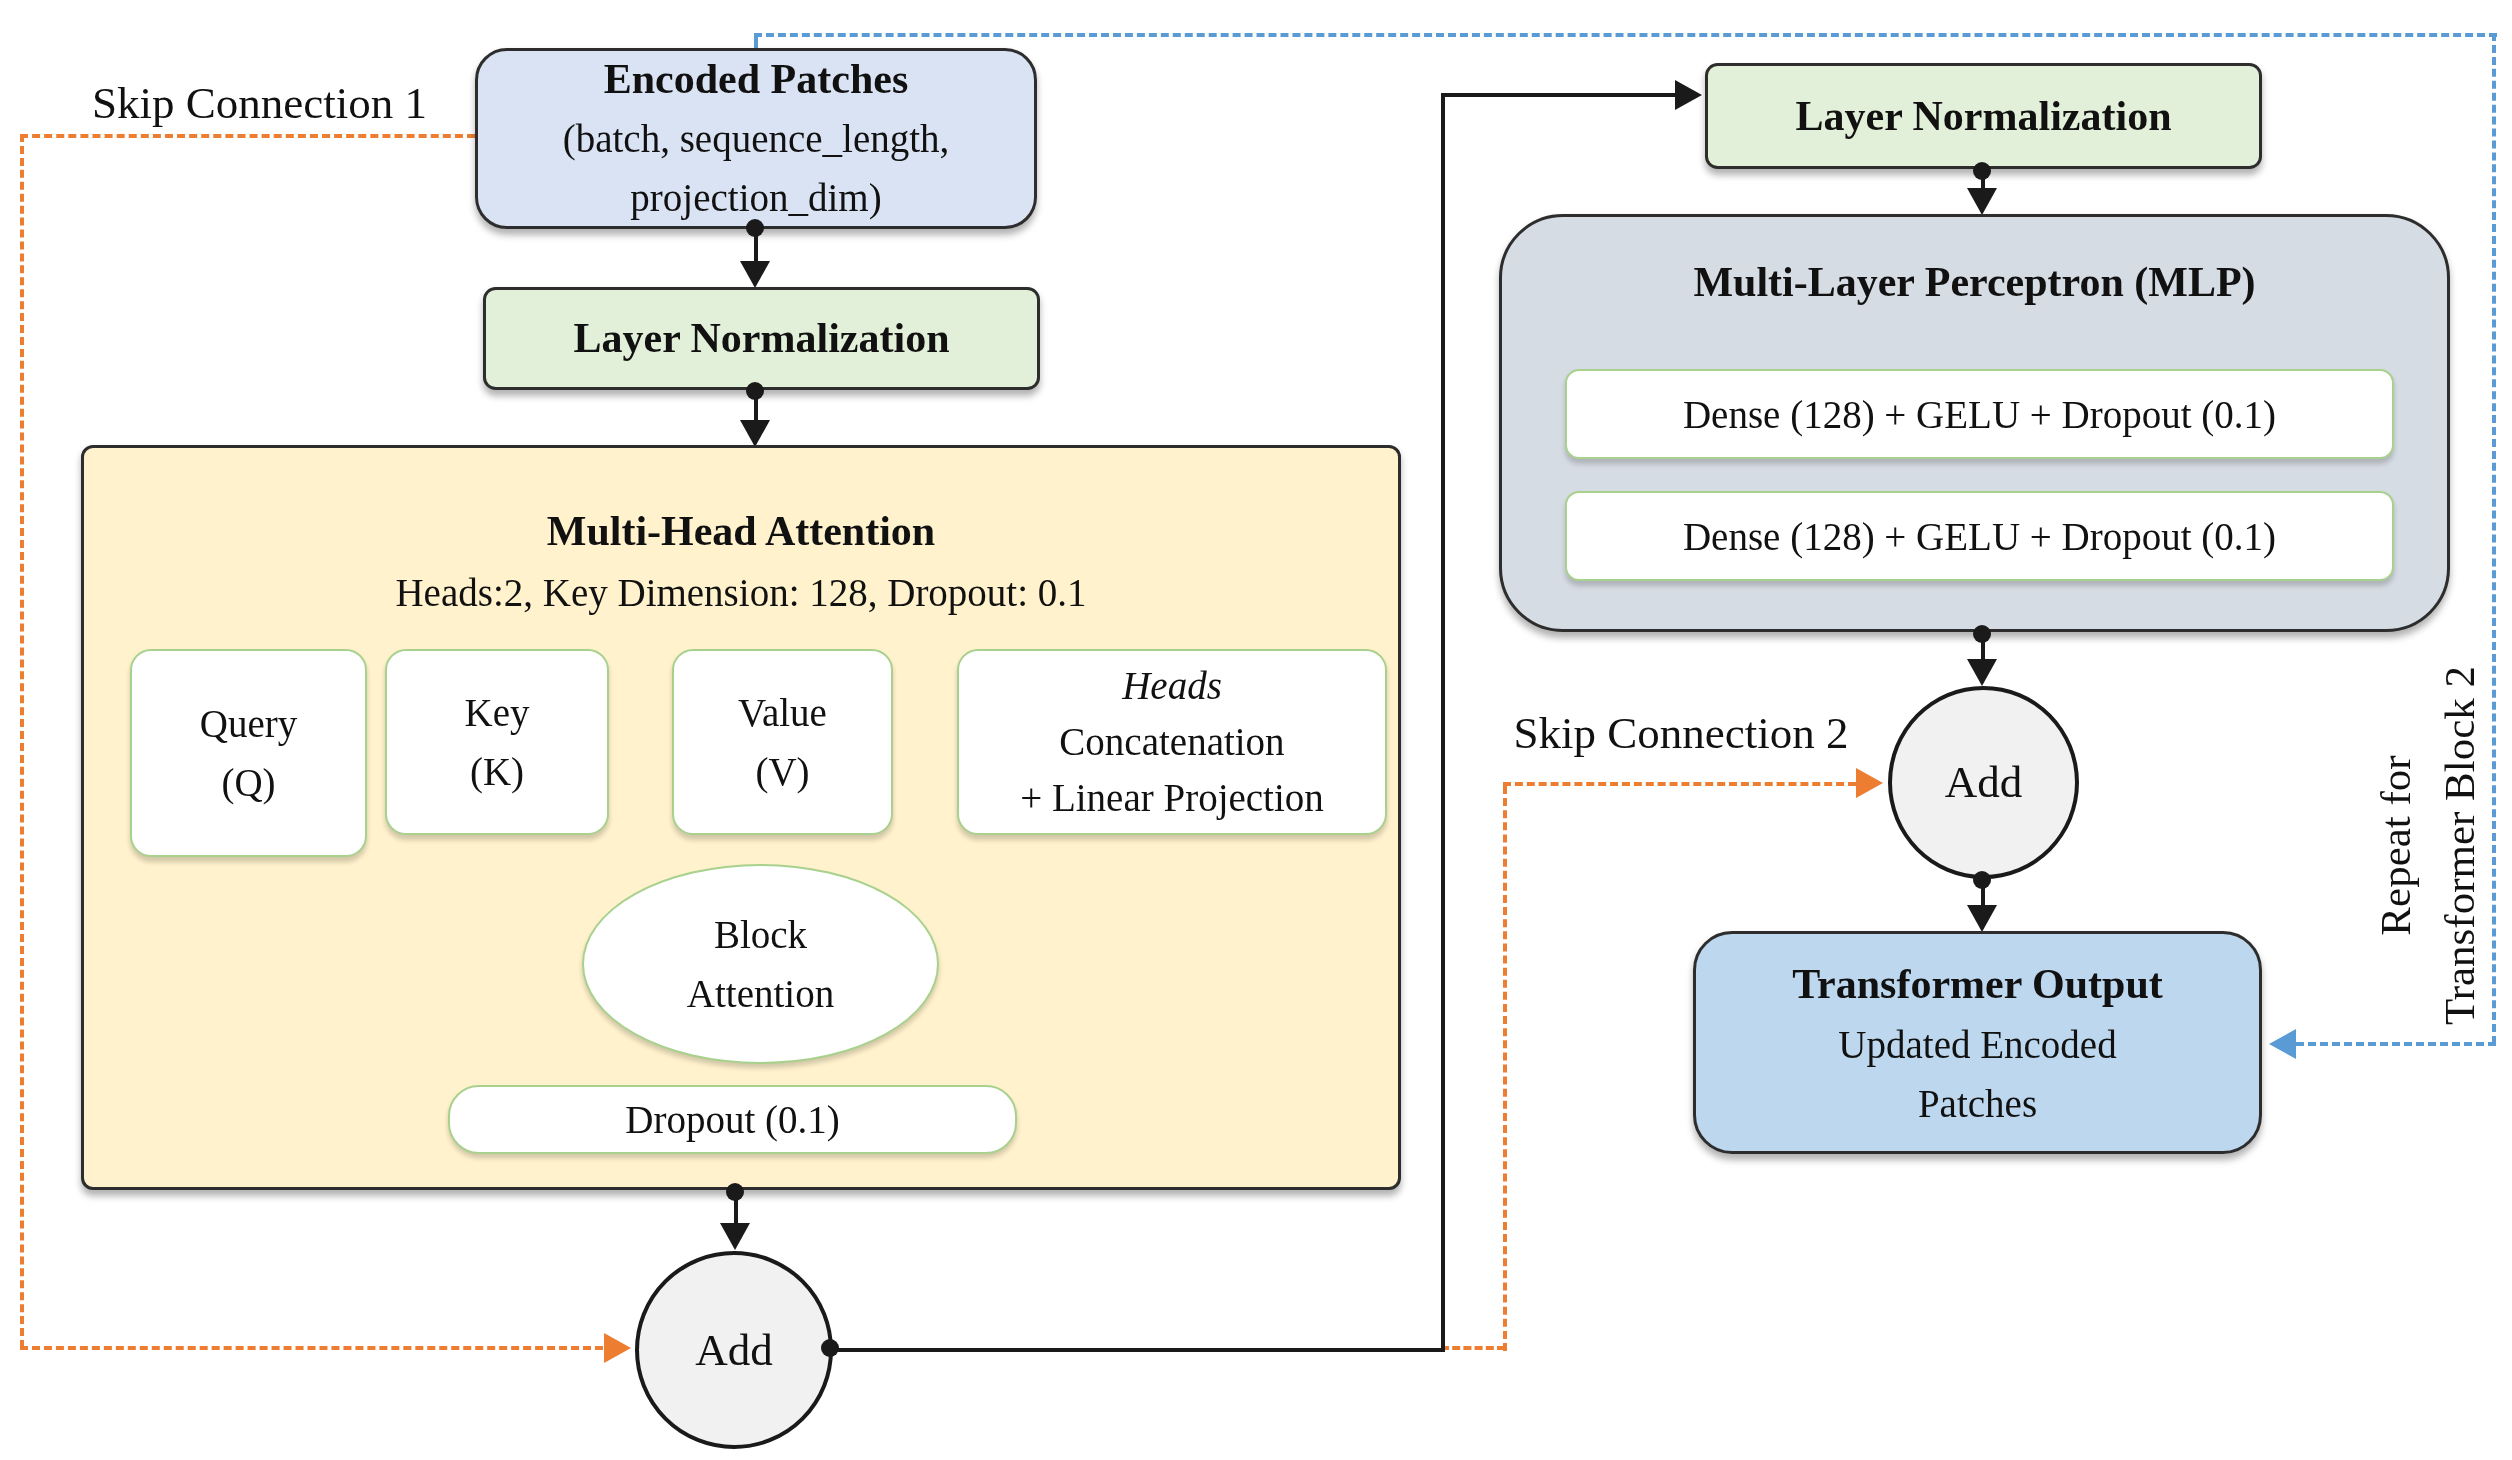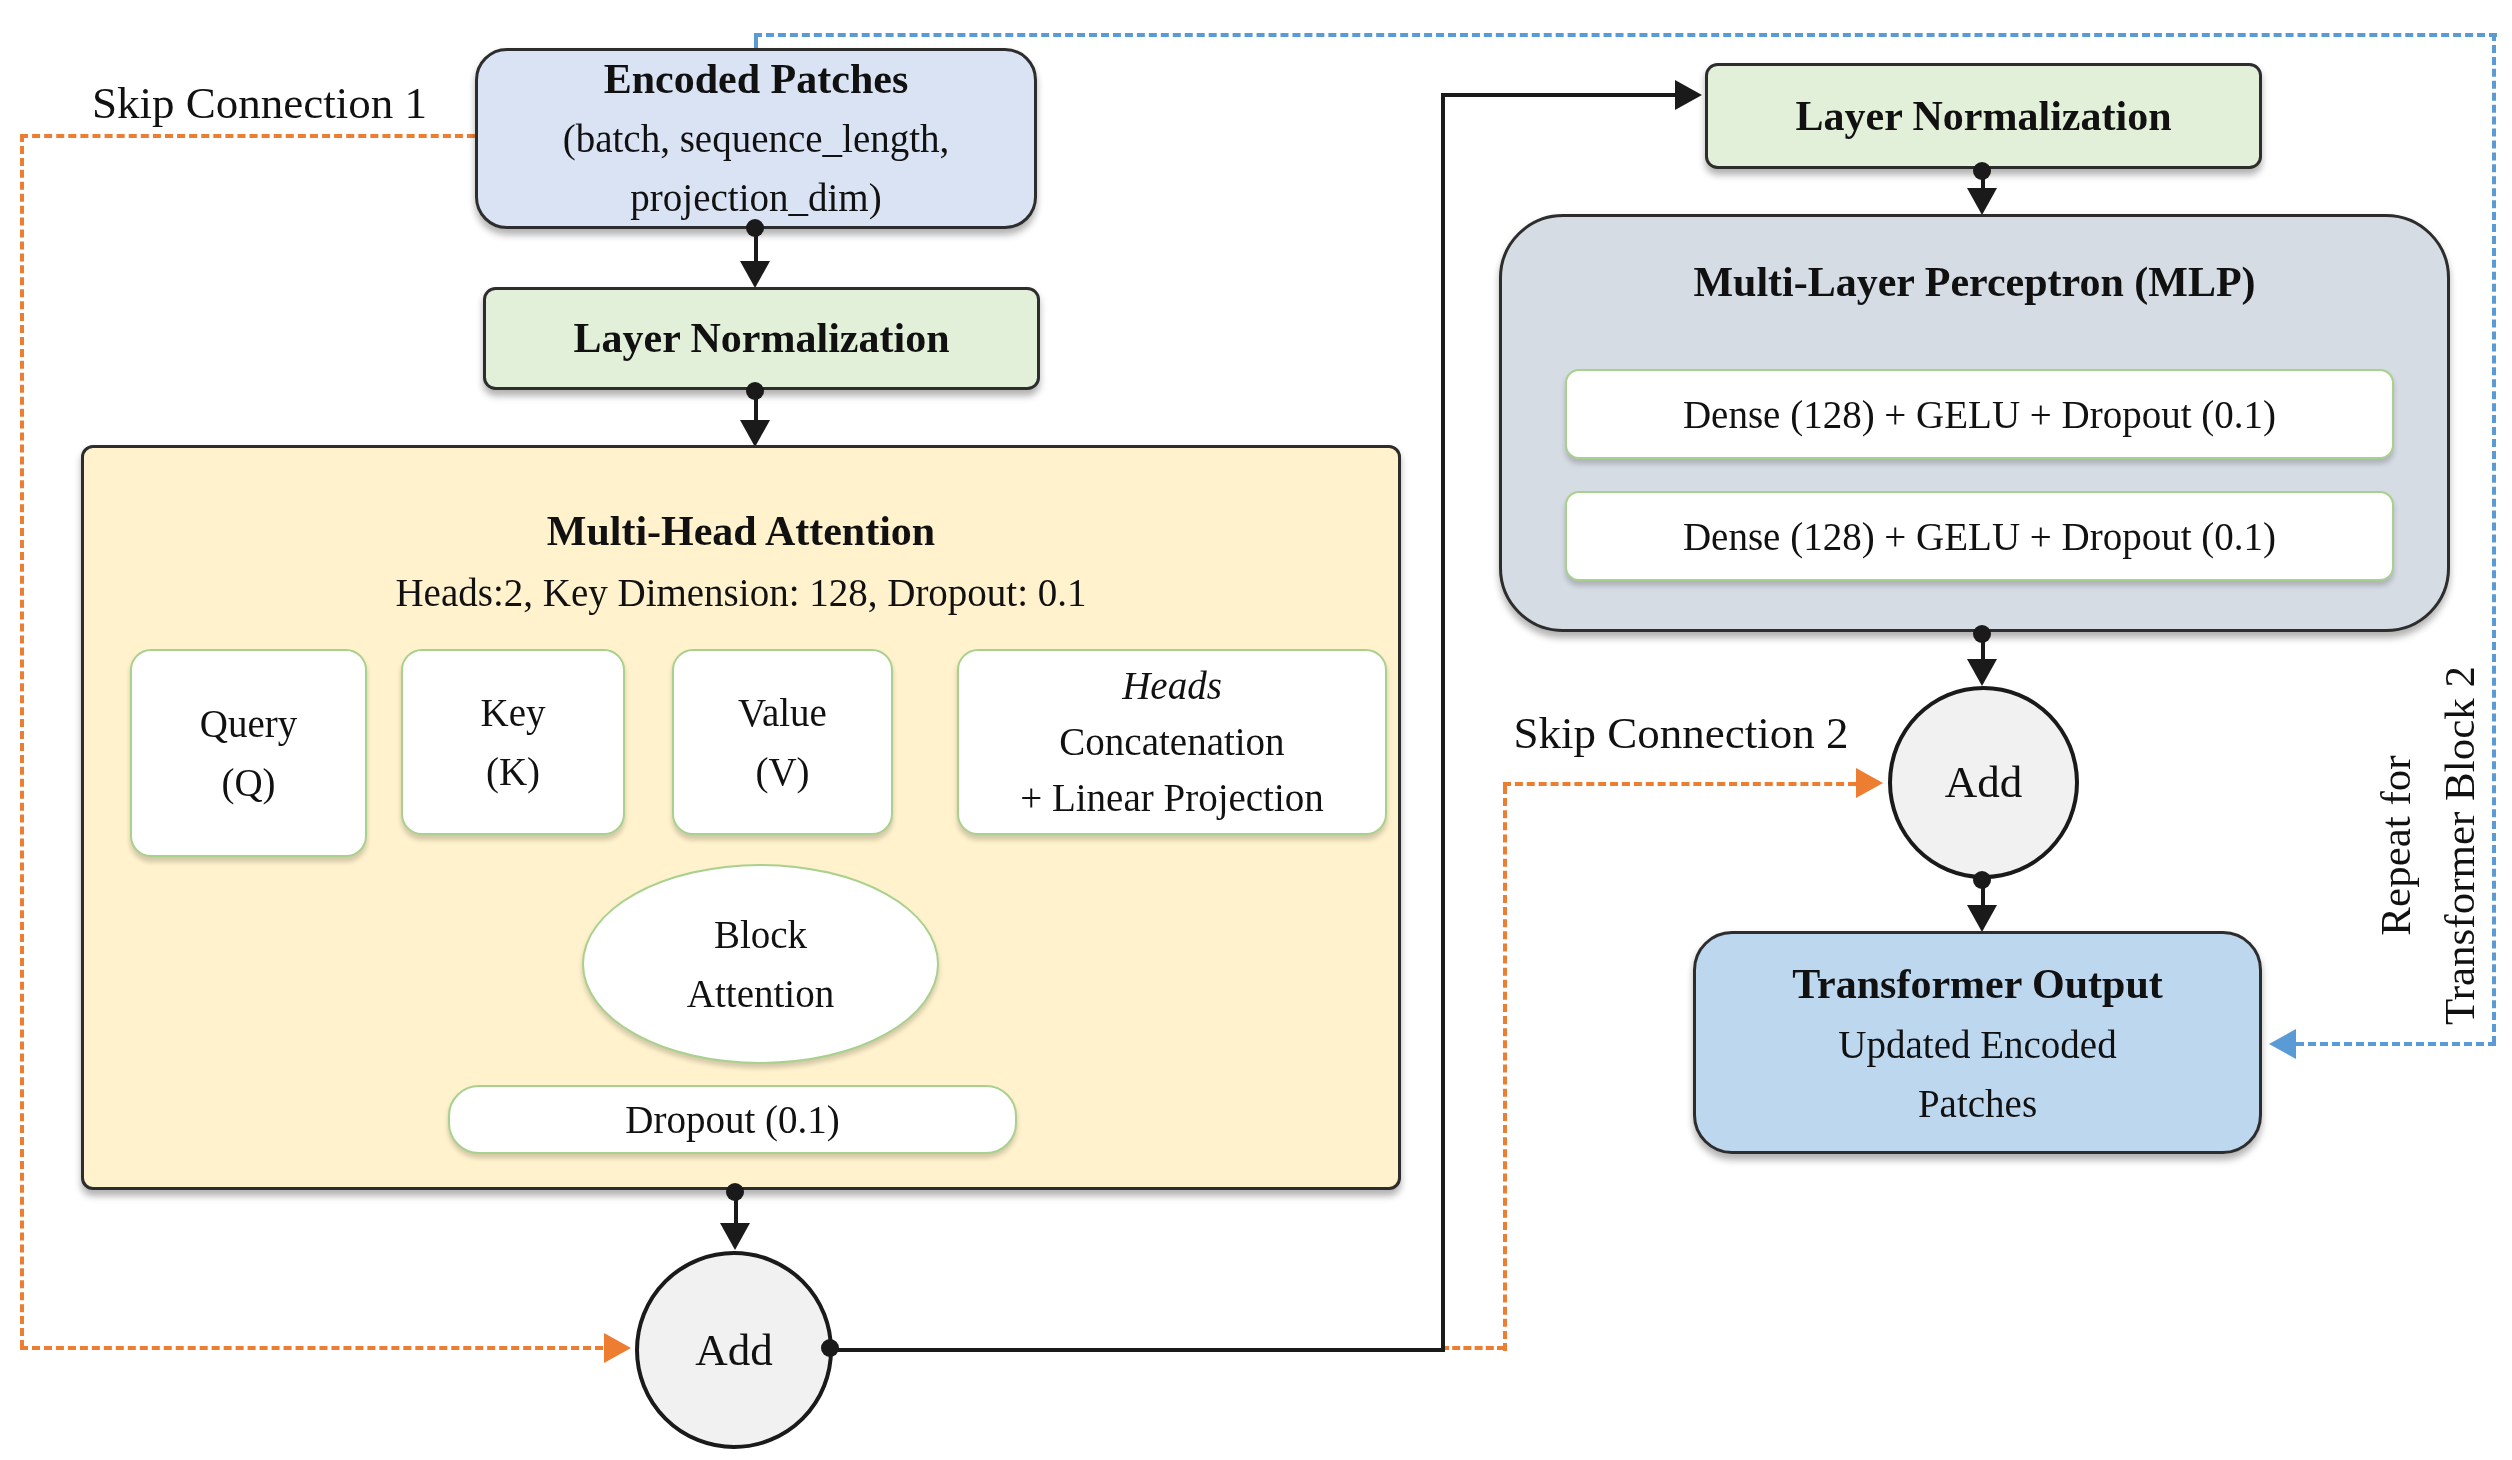--- a/index.html
+++ b/index.html
@@ -83,21 +83,21 @@
 
   <div class="node b-main" style="left:81px;top:445px;width:1320px;height:745px;border-radius:12px;background:var(--fill-yellow);justify-content:flex-start;padding-top:52px;">
     <div class="t-title">Multi-Head Attention</div>
     <div class="t-line">Heads:2, Key Dimension: 128, Dropout: 0.1</div>
   </div>
 
   <div class="node b-green" style="left:83px;top:649px;width:237px;height:208px;border-radius:21px;margin-left:47px;">
     <div class="t-line">Query</div>
     <div class="t-line">(Q)</div>
   </div>
-  <div class="node b-green" style="left:401px;top:649px;width:224px;height:186px;border-radius:21px;">
+  <div class="node b-green" style="left:385px;top:649px;width:224px;height:186px;border-radius:21px;">
     <div class="t-line">Key</div>
     <div class="t-line">(K)</div>
   </div>
   <div class="node b-green" style="left:672px;top:649px;width:221px;height:186px;border-radius:21px;text-align:center;">
     <div class="t-line">Value</div>
     <div class="t-line">(V)</div>
   </div>
   <div class="node b-green" style="left:957px;top:649px;width:430px;height:186px;border-radius:21px;">
     <div class="t-line" style="line-height:56px;font-style:italic;">Heads</div>
     <div class="t-line" style="line-height:56px;">Concatenation</div>

